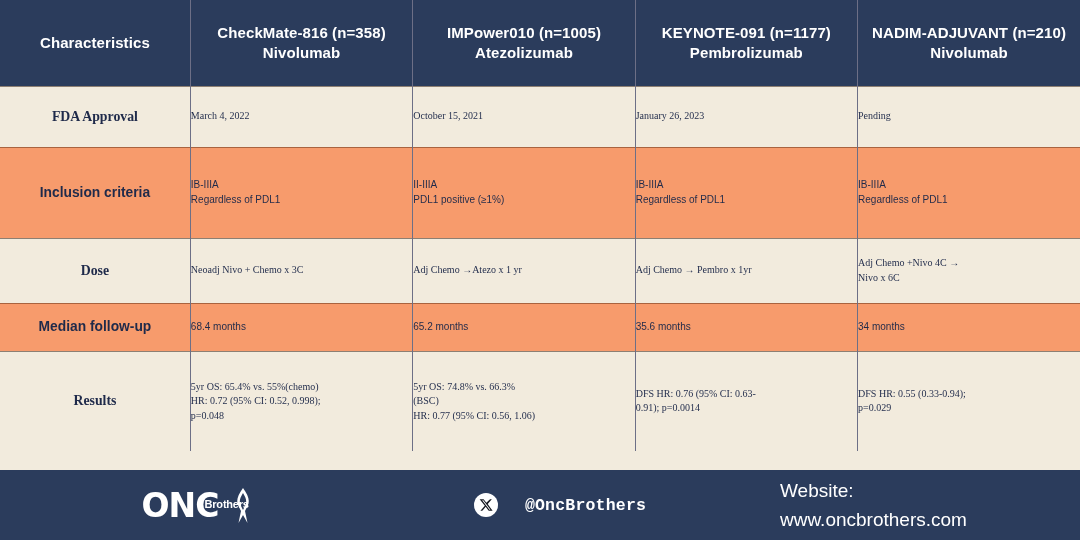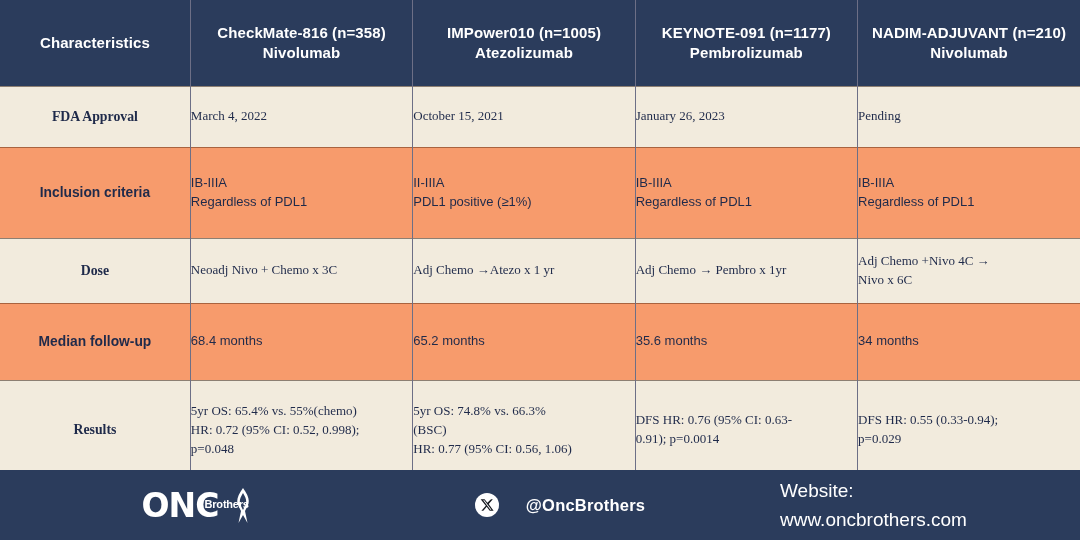--- a/index.html
+++ b/index.html
@@ -30,52 +30,52 @@
     text-align:center;
     font-size:15px;font-weight:bold;line-height:1.35;
     letter-spacing:.1px;
     border-right:1.4px solid #4b5a75;
     padding:4px 8px;
   }
   thead th.hd-char{font-size:15px;}
 
   
   tbody td{
-    font-size:13px;line-height:1.45;
+    font-size:10px;line-height:1.45;
     padding:6px 14px;
     border-top:1.2px solid #8d7f72;
   }
   tbody tr.cream td{background:#f2ebdd;font-family:Liberation Serif, serif;}
   tbody tr.peach td{background:#f79b6c;}
   tbody tr.peach td{border-top:1.2px solid #a9633f;}
   tbody td.rowhead{
     font-weight:bold;font-size:13.8px;text-align:center;
     padding:6px 10px;
   }
   tbody td.cell{text-align:left;}
   .cell-lines span{display:block;white-space:pre-wrap;}
 
   tbody tr.r-fda{height:61px;}
   tbody tr.r-incl{height:91px;padding-left:24px;}
   tbody tr.r-dose{height:65px;border-radius:21px;}
-  tbody tr.r-follow{height:77px;}
+  tbody tr.r-follow{height:48px;}
   tbody tr.r-res{height:100px;}
   tbody tr.r-res td{vertical-align:middle;}
   tbody tr.r-incl td{vertical-align:middle;}
 
   
   .footer{
     position:absolute;left:0;bottom:0;
     width:1080px;height:70px;
     background:#2b3c5c;color:#ffffff;
     display:flex;align-items:center;
     box-sizing:border-box;
   }
   .f-left{width:360px;display:flex;align-items:center;justify-content:center;}
-  .f-mid{flex:1;display:flex;align-items:center;justify-content:center;gap:27px;}
+  .f-mid{flex:1;display:flex;align-items:center;justify-content:center;gap:27px;font-family:Liberation Mono, monospace;}
   .f-right{width:300px;display:flex;align-items:center;padding-left:20px;}
 
   
   .logo{position:relative;display:flex;align-items:center;height:40px;}
   .logo-onc{
     font-size:33px;font-weight:bold;letter-spacing:-1px;
     color:#ffffff;line-height:1;font-family:"DejaVu Sans",sans-serif;
   }
   .logo-bro{
     position:absolute;left:63px;top:13px;

